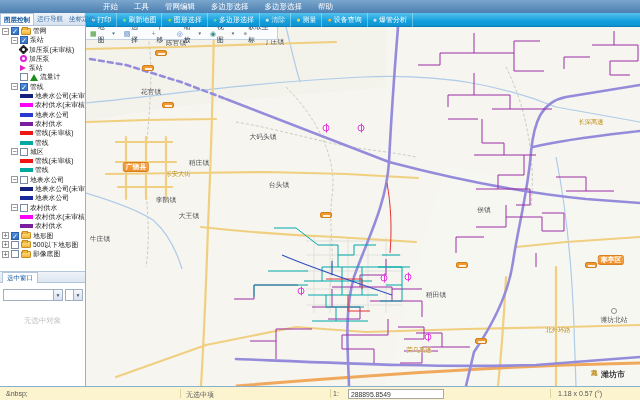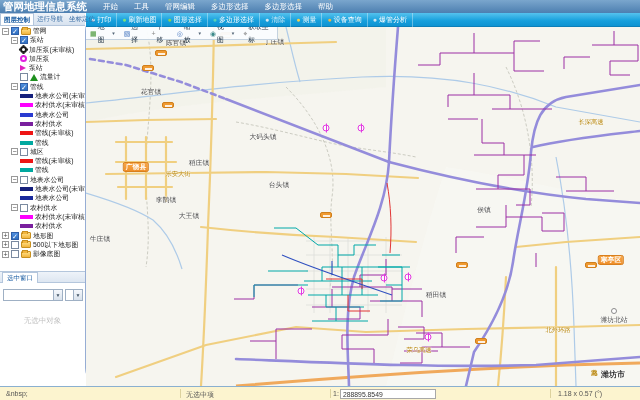--- a/index.html
+++ b/index.html
@@ -20,21 +20,21 @@
   #toolbar { position:absolute; left:86px; top:13px; width:554px; height:14px;
     background:linear-gradient(#55c2ee,#169fdc 60%,#0e93d2);
     border-bottom:1px solid #0d7fb8; display:flex; align-items:center; }
   .tb-item { color:#fff; font-size:7px; padding:0 5px; height:14px; line-height:14px;
     display:flex; align-items:center; gap:2px; border-right:1px solid rgba(255,255,255,.35); }
   .tb-item.disabled { color:#cfe9f6; }
   .tb-ico { font-size:7px; line-height:7px; }
 
   
   #sidebar { position:absolute; left:0; top:13px; width:86px; height:373px;
-    background:#fff; border-right:1px solid #96add4;border-radius:18px; }
+    background:#fff; border-right:1px solid #96add4; }
   #side-tabs { position:absolute; left:0; top:0; width:85px; height:13px;
     background:linear-gradient(#eef3f9,#d7e2ef); border-bottom:1px solid #b4c6dc; display:flex; }
   .side-tab { font-size:6.5px; line-height:12px; padding:0 3px; color:#3a6ea5; white-space:nowrap; }
   .side-tab.active { background:#fff; color:#11569e; font-weight:bold;
     border:1px solid #b4c6dc; border-bottom:none; }
 
   #tree { position:absolute; left:0; top:13px; width:85px; height:245px; overflow:hidden; background:#fff; }
   .trow { position:relative; height:9.3px; white-space:nowrap; }
   .trow > * { vertical-align:middle; display:inline-block; }
   .expander { width:7px; height:7px; border:1px solid #999; background:#fff; color:#444;
@@ -91,29 +91,28 @@
   .road-badge i { display:block; margin:2px auto 0; width:7px; height:1.5px; background:rgba(255,255,255,.85); }
   .pump-marker { position:absolute; transform:translate(-50%,-50%); width:7px; height:7px; z-index:4;
     border:1.5px solid #e23ae2; border-radius:50%; background:rgba(255,255,255,.6); }
   .pump-marker:before { content:""; position:absolute; left:50%; top:-2px; bottom:-2px; width:1px;
     background:#e23ae2; transform:translateX(-.5px); }
 
   
   #statusbar { position:absolute; left:0; top:386px; width:640px; height:14px;
     background:#fcf4cf; border-top:1px solid #8ab0d0; font-size:7px; color:#555; }
   .sb-sep { position:absolute; top:2px; bottom:2px; width:1px; background:#ddd29e; }
-  #scale-input { position:absolute; left:340px; top:2px; width:96px; height:10px;
+  #scale-input { position:absolute; left:348px; top:2px; width:96px; height:10px;
     border:1px solid #a8a8a8; background:#fff; font-size:6.8px; padding:0 2px;
     font-family:"Liberation Sans","DejaVu Sans",sans-serif; color:#333; }
 </style>
 </head>
 <body>
 
 <div id="header">
-  <div id="app-title">管网地理信息系统</div>
   <div id="menu">
       <div class="menu-item">开始</div>
       <div class="menu-item">工具</div>
       <div class="menu-item">管网编辑</div>
       <div class="menu-item">多边形选择</div>
       <div class="menu-item">多边形选择</div>
       <div class="menu-item">帮助</div>
     </div>
 </div>
 

